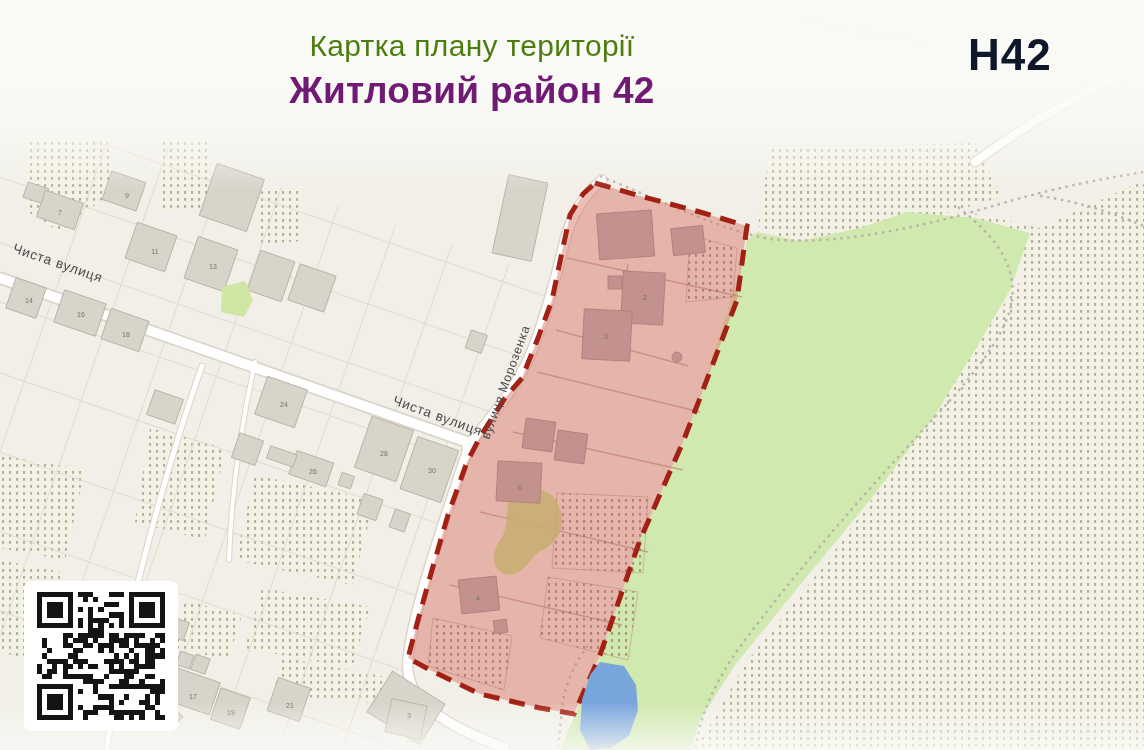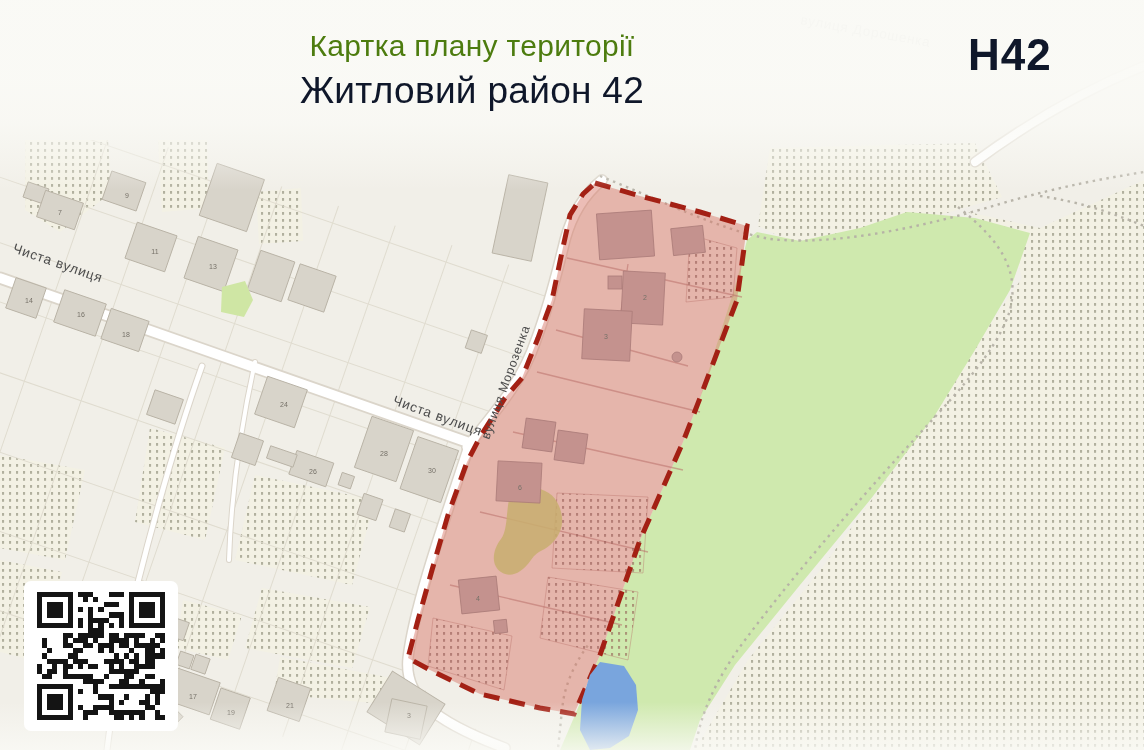--- a/index.html
+++ b/index.html
@@ -2,21 +2,21 @@
 <html><head>
 <meta charset="utf-8">
 <style>
   html,body{margin:0;padding:0;background:#fafaf6;}
   #stage{position:relative;width:1144px;height:750px;overflow:hidden;
          font-family:"Liberation Sans",sans-serif;background:#f1efe8;}
   #mapsvg{position:absolute;left:0;top:0;}
   .hdr{position:absolute;left:472px;top:26px;transform:translateX(-50%);
        text-align:center;z-index:30;}
   .hdr .sub{font-size:30px;font-weight:400;color:#4d7c0f;letter-spacing:.3px;line-height:1.35;}
-  .hdr .ttl{font-size:37px;font-weight:400;color:#0f172a;letter-spacing:.3px;line-height:1.3;}
+  .hdr .ttl{font-size:37px;font-weight:700;color:#701a75;letter-spacing:.3px;line-height:1.3;}
   .code{position:absolute;left:968px;top:30px;font-size:44px;font-weight:700;
         color:#0f172a;z-index:30;letter-spacing:1px;}
   .qrcard{position:absolute;left:24px;top:581px;width:154px;height:150px;
           background:#ffffff;border-radius:7px;z-index:20;}
   .qrcard svg{position:absolute;left:13px;top:11px;}
   svg text{user-select:none;}
   .hn{font-size:7px;fill:#767168;}
   .street{font-size:13.5px;fill:#4c4c4c;letter-spacing:.8px;}
 </style>
 </head>

